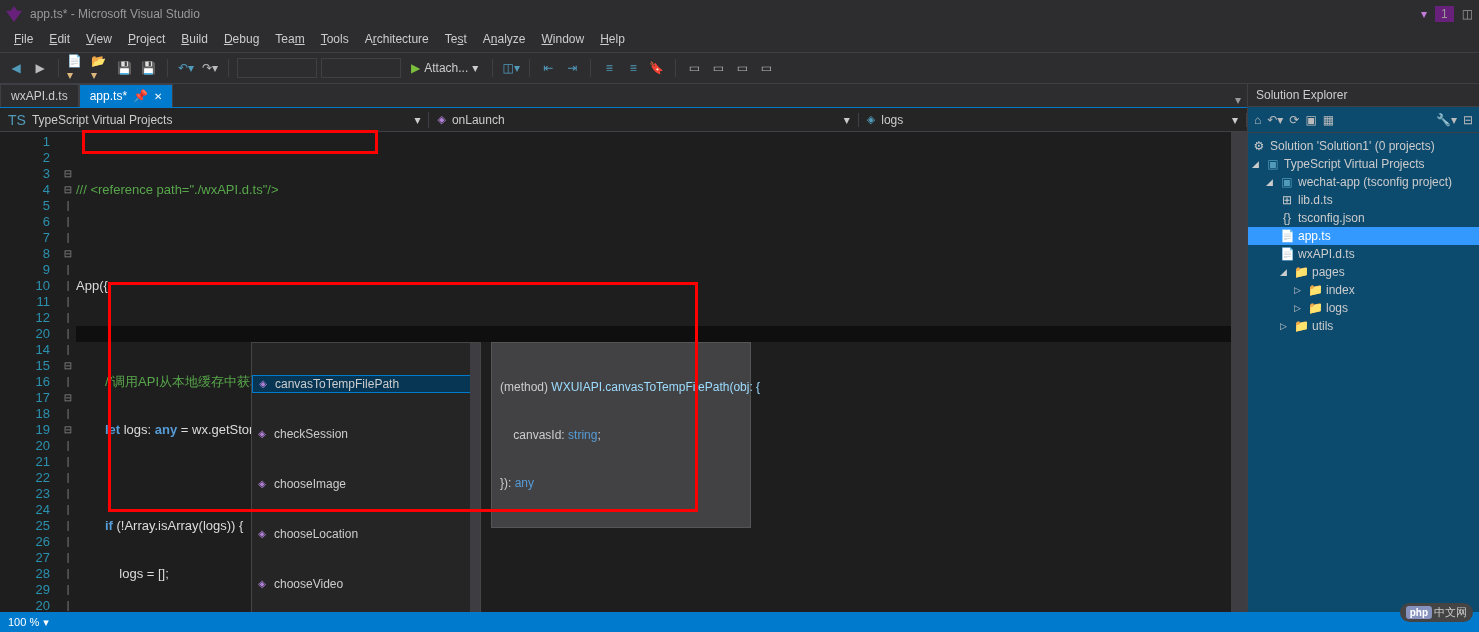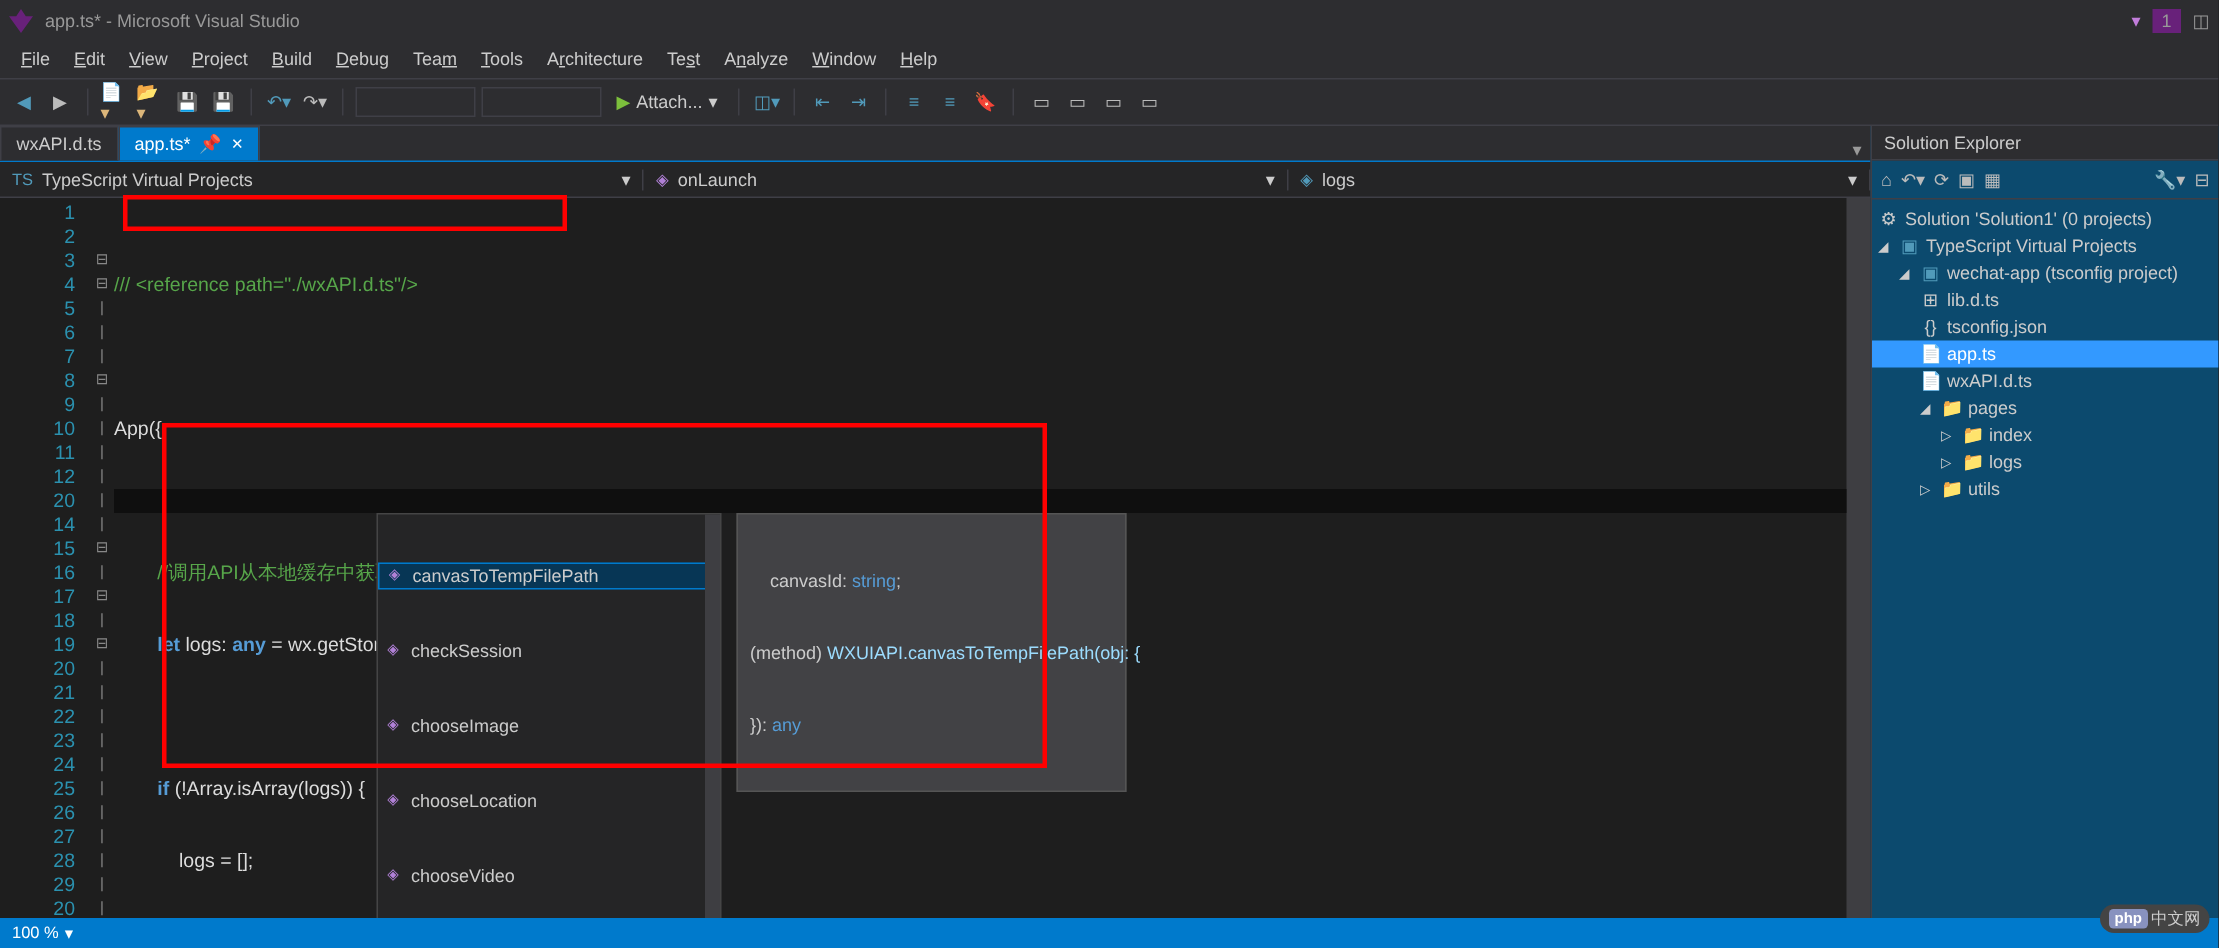--- a/index.html
+++ b/index.html
@@ -21,21 +21,21 @@
   .blue-tool { color: #519aba; }
   .main-area { display: flex; height: calc(632px - 28px - 24px - 32px - 20px); }
   .editor-pane { flex: 1; display: flex; flex-direction: column; background: #1e1e1e; }
   .tab-strip { height: 24px; background: #2d2d30; display: flex; align-items: flex-end; border-bottom: 1px solid #007acc; }
   .file-tab { padding: 4px 10px; background: #2d2d30; color: #ccc; border: 1px solid #3f3f46; border-bottom: none; display: flex; align-items: center; gap: 6px; }
   .file-tab.active { background: #007acc; color: #fff; }
   .file-tab .close { font-size: 10px; }
   .tab-icons-right { margin-left: auto; display: flex; gap: 6px; padding-right: 6px; color: #999; }
   .context-bar { height: 24px; background: #252526; display: flex; align-items: center; border-bottom: 1px solid #3f3f46; }
   .context-item { flex: 1; padding: 0 8px; display: flex; align-items: center; gap: 6px; border-right: 1px solid #3f3f46; color: #ccc; }
-  .ts-icon { color: #519aba; font-size: 11px; }
+  .ts-icon { color: #519aba; font-size: 14px; }
   .cube-icon { color: #b180d7; font-size: 11px; }
   .code-area { flex: 1; display: flex; overflow: hidden; position: relative; }
   .gutter { width: 60px; background: #1e1e1e; text-align: right; padding-right: 10px; color: #2b91af; font-family: Consolas, monospace; font-size: 13px; line-height: 16px; padding-top: 2px; }
   .fold-gutter { width: 16px; background: #1e1e1e; font-family: Consolas, monospace; font-size: 10px; line-height: 16px; padding-top: 2px; color: #888; text-align: center; }
   .code { flex: 1; font-family: Consolas, monospace; font-size: 13px; line-height: 16px; padding-top: 2px; white-space: pre; color: #dcdcdc; position: relative; }
   .code-line { height: 16px; }
   .c-green { color: #57a64a; }
   .c-blue { color: #569cd6; font-weight: bold; }
   .c-orange { color: #d69d85; }
   .c-comment { color: #57a64a; }
@@ -274,22 +274,22 @@
           <div class="ac-item"><span class="ac-icon">◈</span><span>chooseLocation</span></div>
           <div class="ac-item"><span class="ac-icon">◈</span><span>chooseVideo</span></div>
           
           
           
           
           <div class="ac-scroll"></div>
         </div>
         
         <div class="tooltip">
+          <div><span>(method) </span><span style="color:#9cdcfe;">WXUIAPI.canvasToTempFilePath(obj: {</span></div>
           <div><span>    canvasId: </span><span style="color:#569cd6;">string</span><span>;</span></div>
-          <div><span>(method) </span><span style="color:#9cdcfe;">WXUIAPI.canvasToTempFilePath(obj: {</span></div>
           <div><span>}): </span><span style="color:#569cd6;">any</span></div>
         </div>
       </div>
       <div class="v-scroll"></div>
     </div>
   </div>
 
   <div class="side-panel">
     <div class="panel-title">Solution Explorer</div>
     <div class="panel-toolbar">

